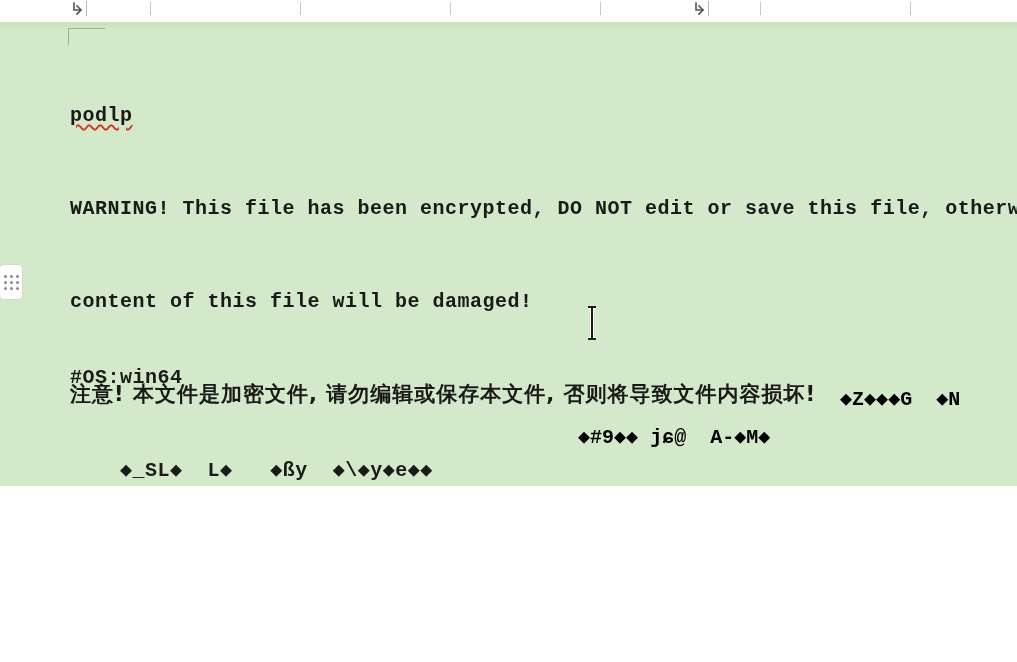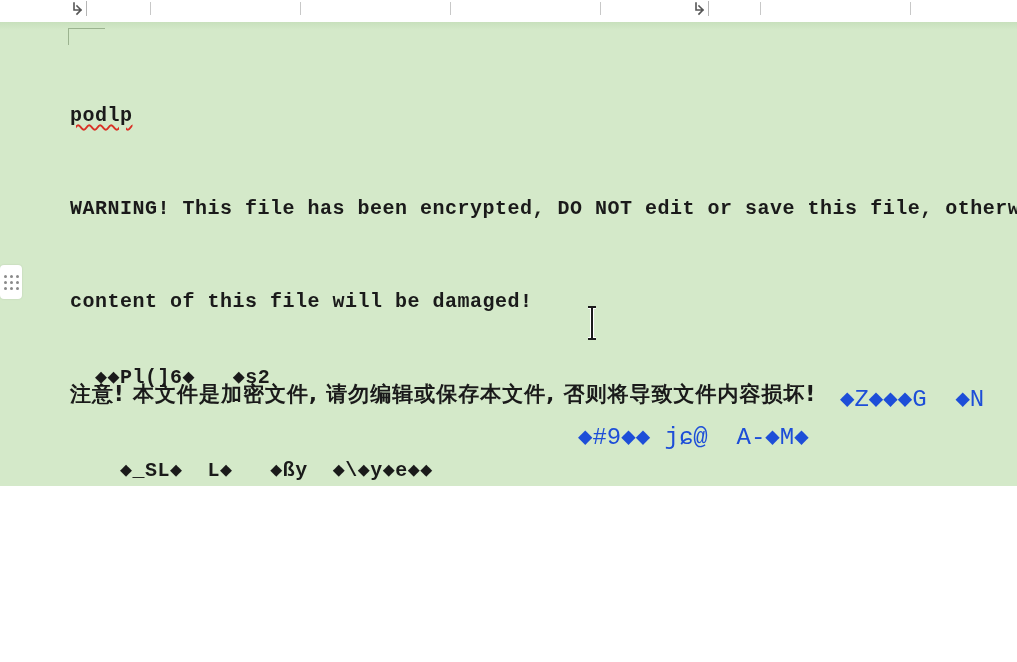--- a/index.html
+++ b/index.html
@@ -99,22 +99,22 @@
   }
   .g1{left:70px;top:278px;}
   .g2{left:70px;top:494px;}
   .g3{left:70px;top:548px;}
   .g4{left:70px;top:632px;}
 
   .quote-mark{
     position:absolute;left:572px;top:360px;font-size:19px;font-weight:700;color:#1a1a1a;
   }
   .right-frag{
-    position:absolute;font-size:24px;line-height:31px;font-weight:400;white-space:pre;
-    color:#1d4ed8;font-family:"Liberation Mono", monospace;
+    position:absolute;font-size:20px;line-height:31px;font-weight:700;white-space:pre;
+    color:#000000;font-family:"Liberation Mono", monospace;
   }
   .rf1{left:840px;top:362px;}
   .rf2{left:578px;top:400px;}
 
   
   #caret{
     position:absolute;left:585px;top:284px;width:14px;height:34px;
   }
 
   
@@ -172,21 +172,21 @@
   <div class="page-line" style="top:618px;"></div>
 
   <div class="doc-text warn-block">
     <div><span class="spell">podlp</span></div>
     <div>WARNING! This file has been encrypted, DO NOT edit or save this file, otherw</div>
     <div>content of this file will be damaged!</div>
     <div class="warn-cn">注意! 本文件是加密文件, 请勿编辑或保存本文件, 否则将导致文件内容损坏!</div>
   </div>
 
   <div class="doc-text garble g1">
-    <div>  ◆◆Pl(]6◆   ◆s2</div>
+    <div>#OS:win64</div>
     <div>    ◆_SL◆  L◆   ◆ßy  ◆\◆y◆e◆◆</div>
     
     
   </div>
 
   <div class="quote-mark">"</div>
   <div class="right-frag rf1">◆Z◆◆◆G  ◆N</div>
   <div class="right-frag rf2">◆#9◆◆ jɕ@  A-◆M◆</div>
 
   <div class="doc-text garble g2">◆◆</div>

